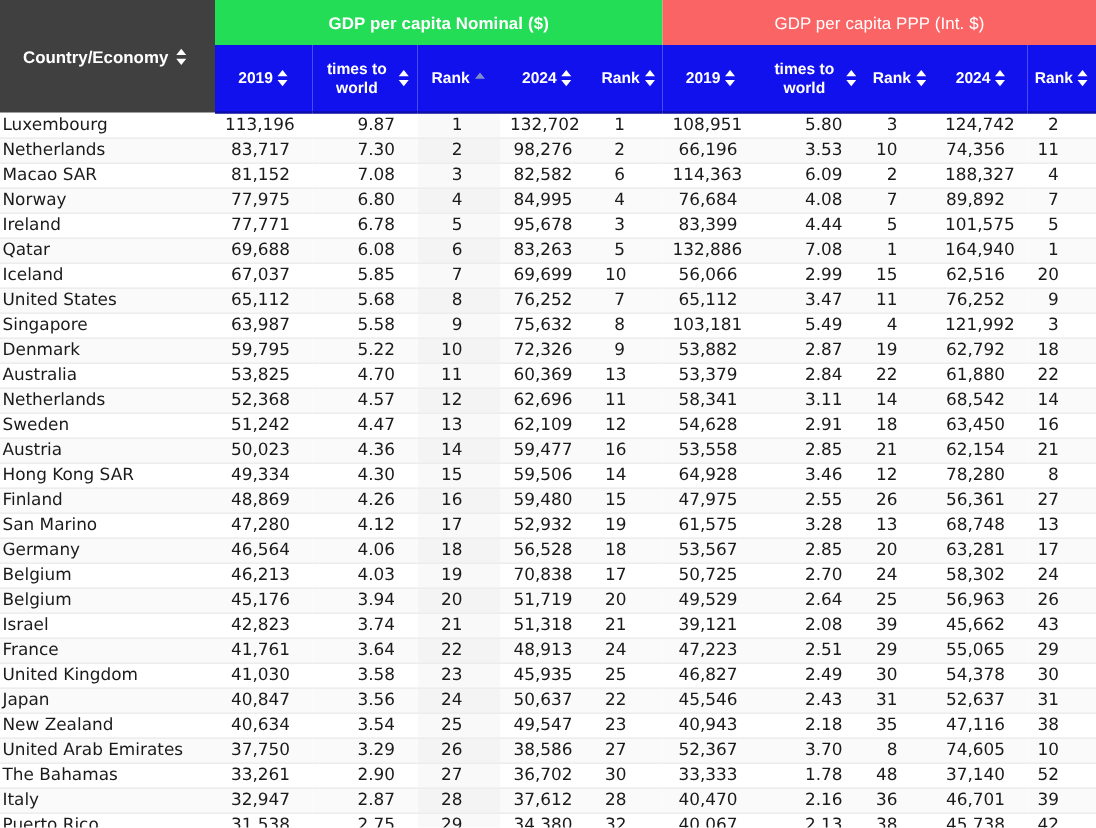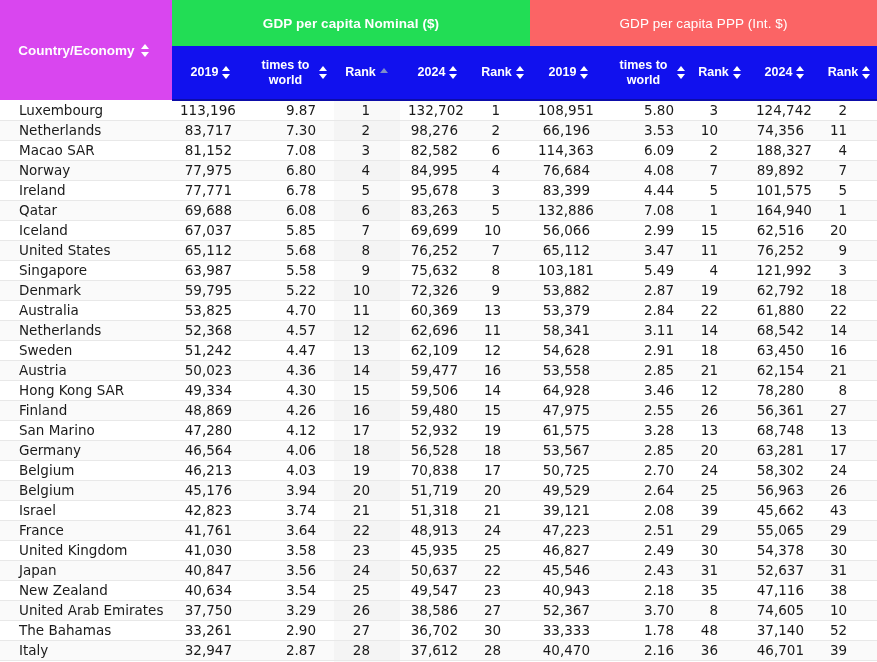--- a/index.html
+++ b/index.html
@@ -13,23 +13,23 @@
   #app { width: 877px; height: 662px; position: relative; overflow: hidden; }
 
   table.gdp {
     border-collapse: collapse;
     table-layout: fixed;
     width: 877px;
     font-size: 13px;
   }
 
   
-  tr.group-row th { padding: 0; height: 46px; border: 0; }
+  tr.group-row th { padding: 0; height: 36px; border: 0; }
   th.g-country {
-    background: #d946ef;
+    background: #404040;
     vertical-align: middle;
     position: relative;
   }
   th.g-nominal {
     background: #22dd55;
     color: #ffffff;
     font-weight: bold;
     font-size: 13.5px;
     text-align: center;
     letter-spacing: .1px;
@@ -123,21 +123,21 @@
     border-bottom: 1px solid #e8e8e8;
     font-size: 13.5px;
     color: #1a1a1a;
     white-space: nowrap;
     overflow: hidden;
     font-family: "DejaVu Sans", sans-serif;
   }
   tbody tr { background: #ffffff; }
   tbody tr:nth-child(even) { background: #fafafa; }
 
-  td.c-country { text-align: left; padding-left: 19px; }
+  td.c-country { text-align: left; padding-left: 2px; }
   td.c-num { text-align: right; padding-right: 18px; }
   td.c-rank { text-align: right; padding-right: 30px; }
   td.c-rank.sortedcol { background: rgba(0,0,0,0.022); }
 
   thead tr.sub-row th { border-bottom: 2px solid #0d0da8; }
 
   
   col.w-country { width: 172px; }
   col.w-2019n   { width: 78px; }
   col.w-timesn  { width: 84px; }

